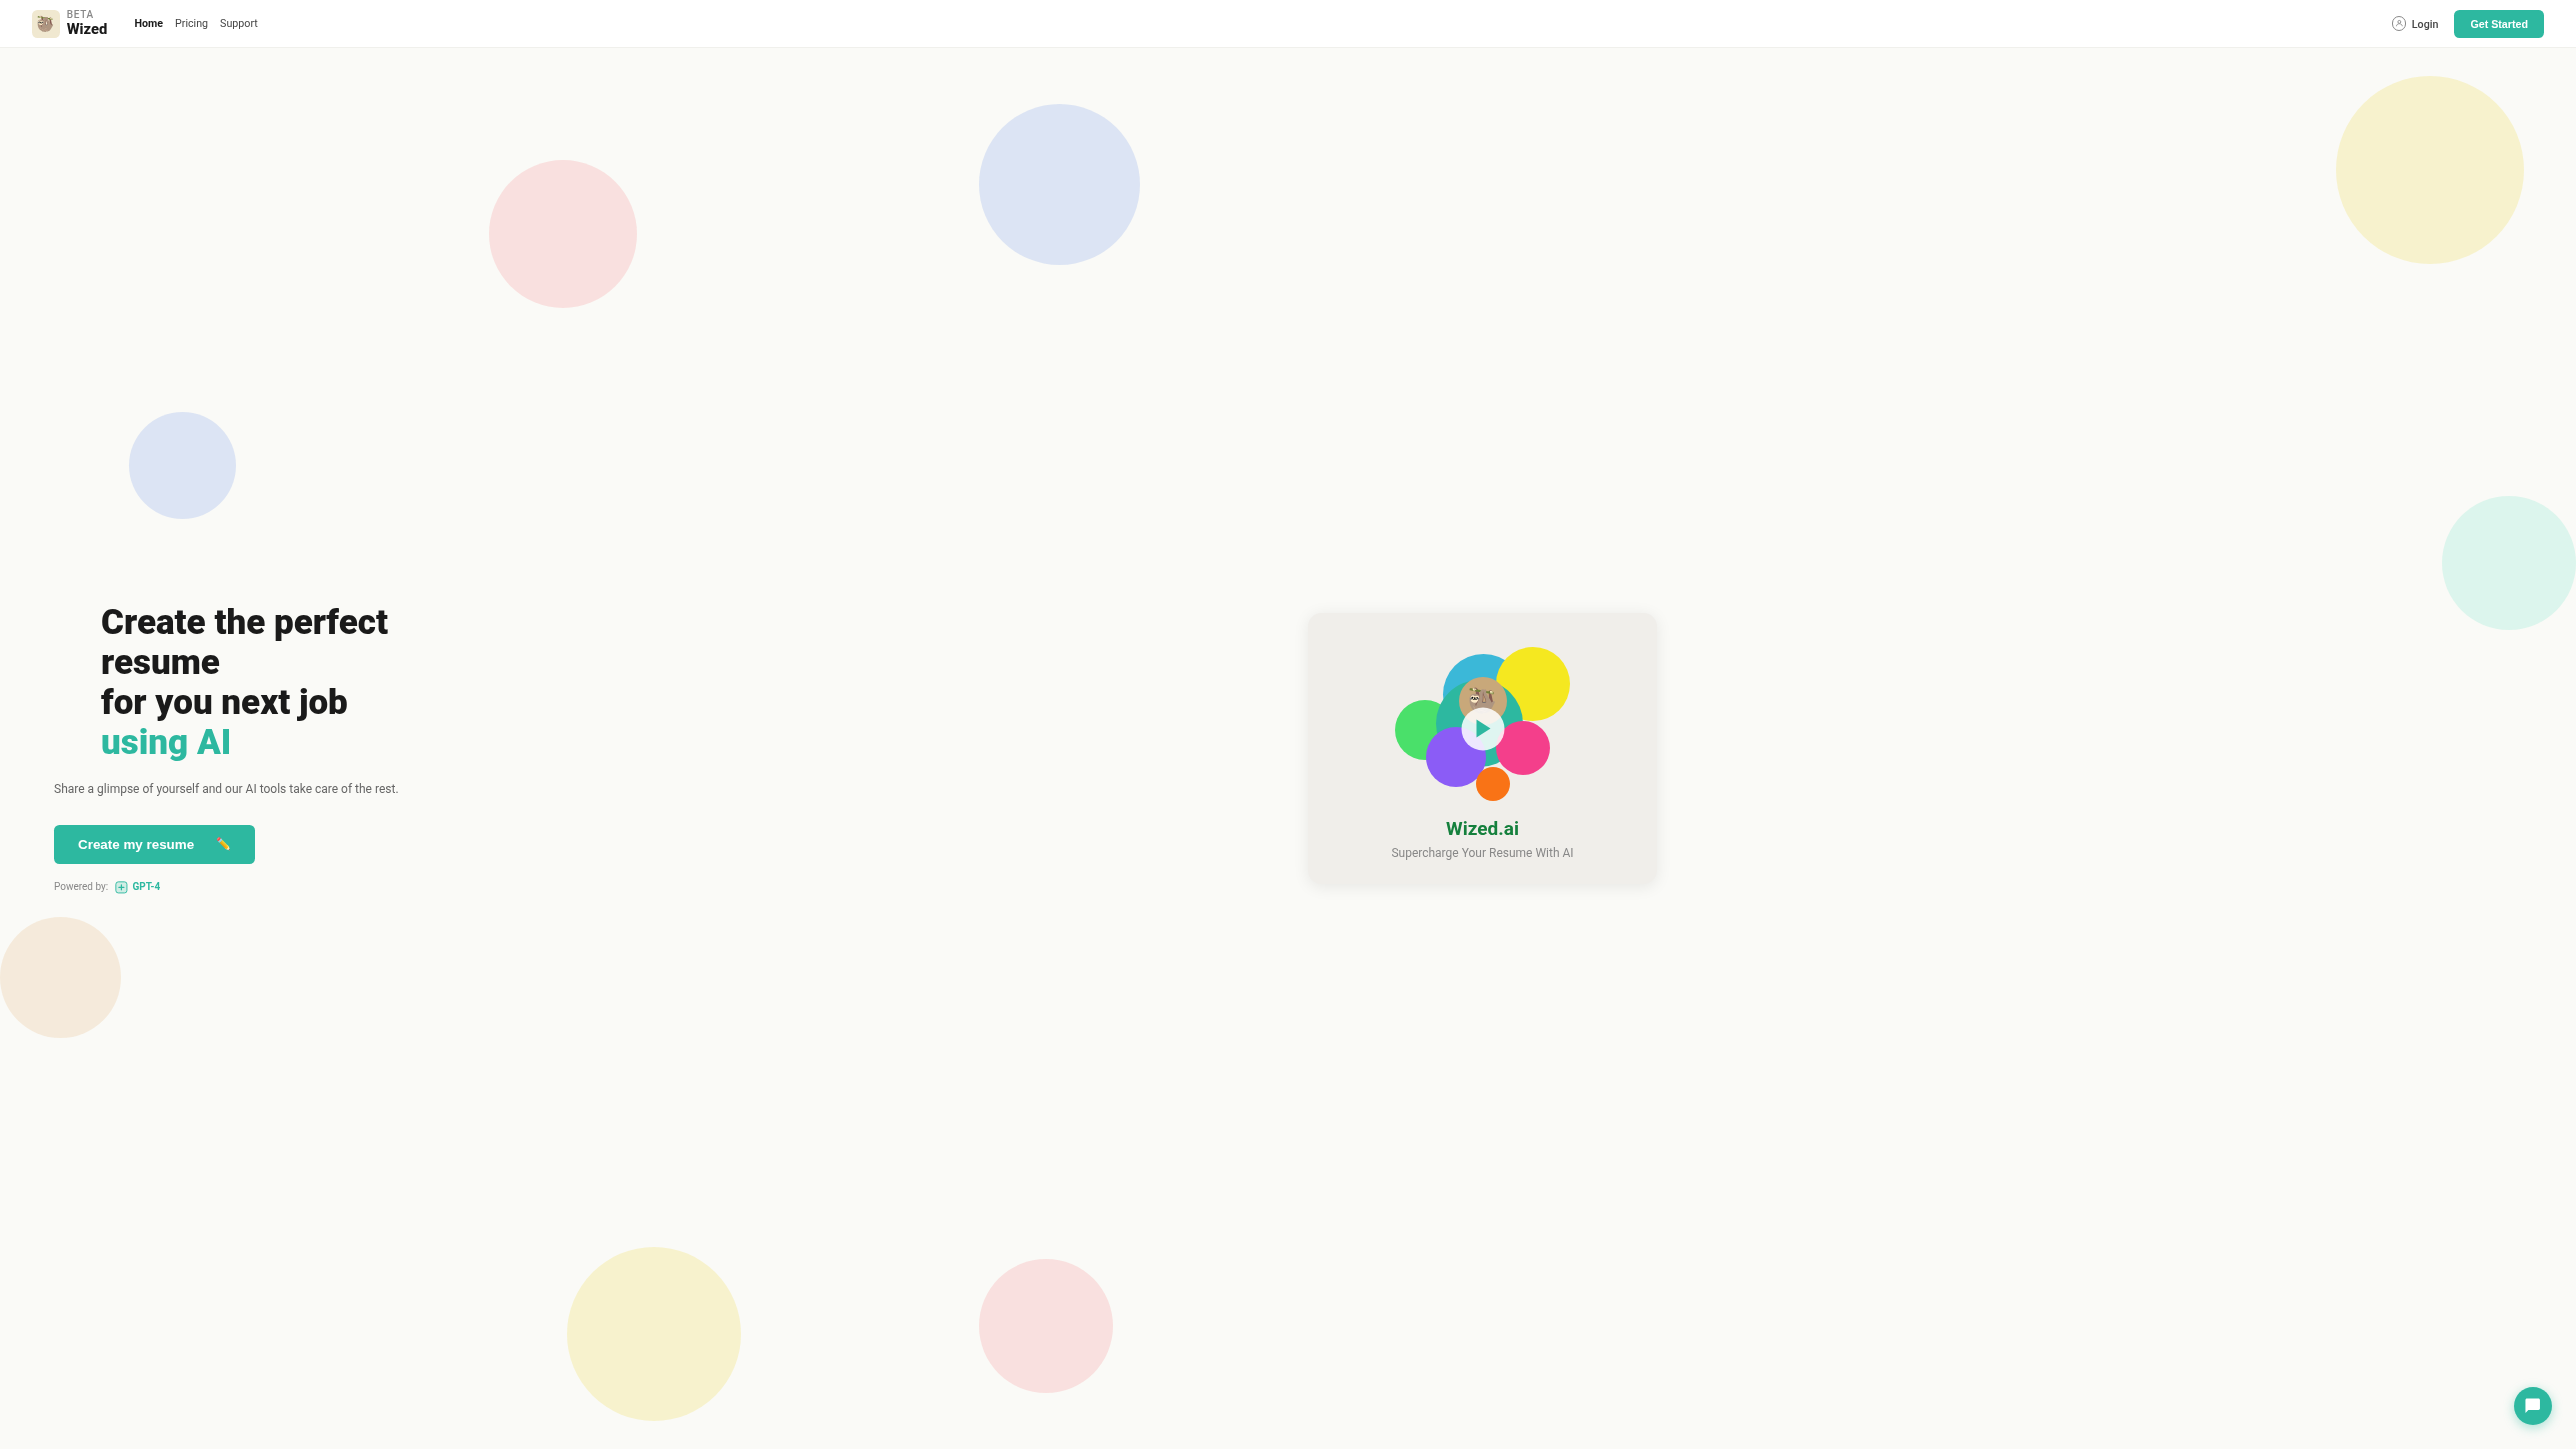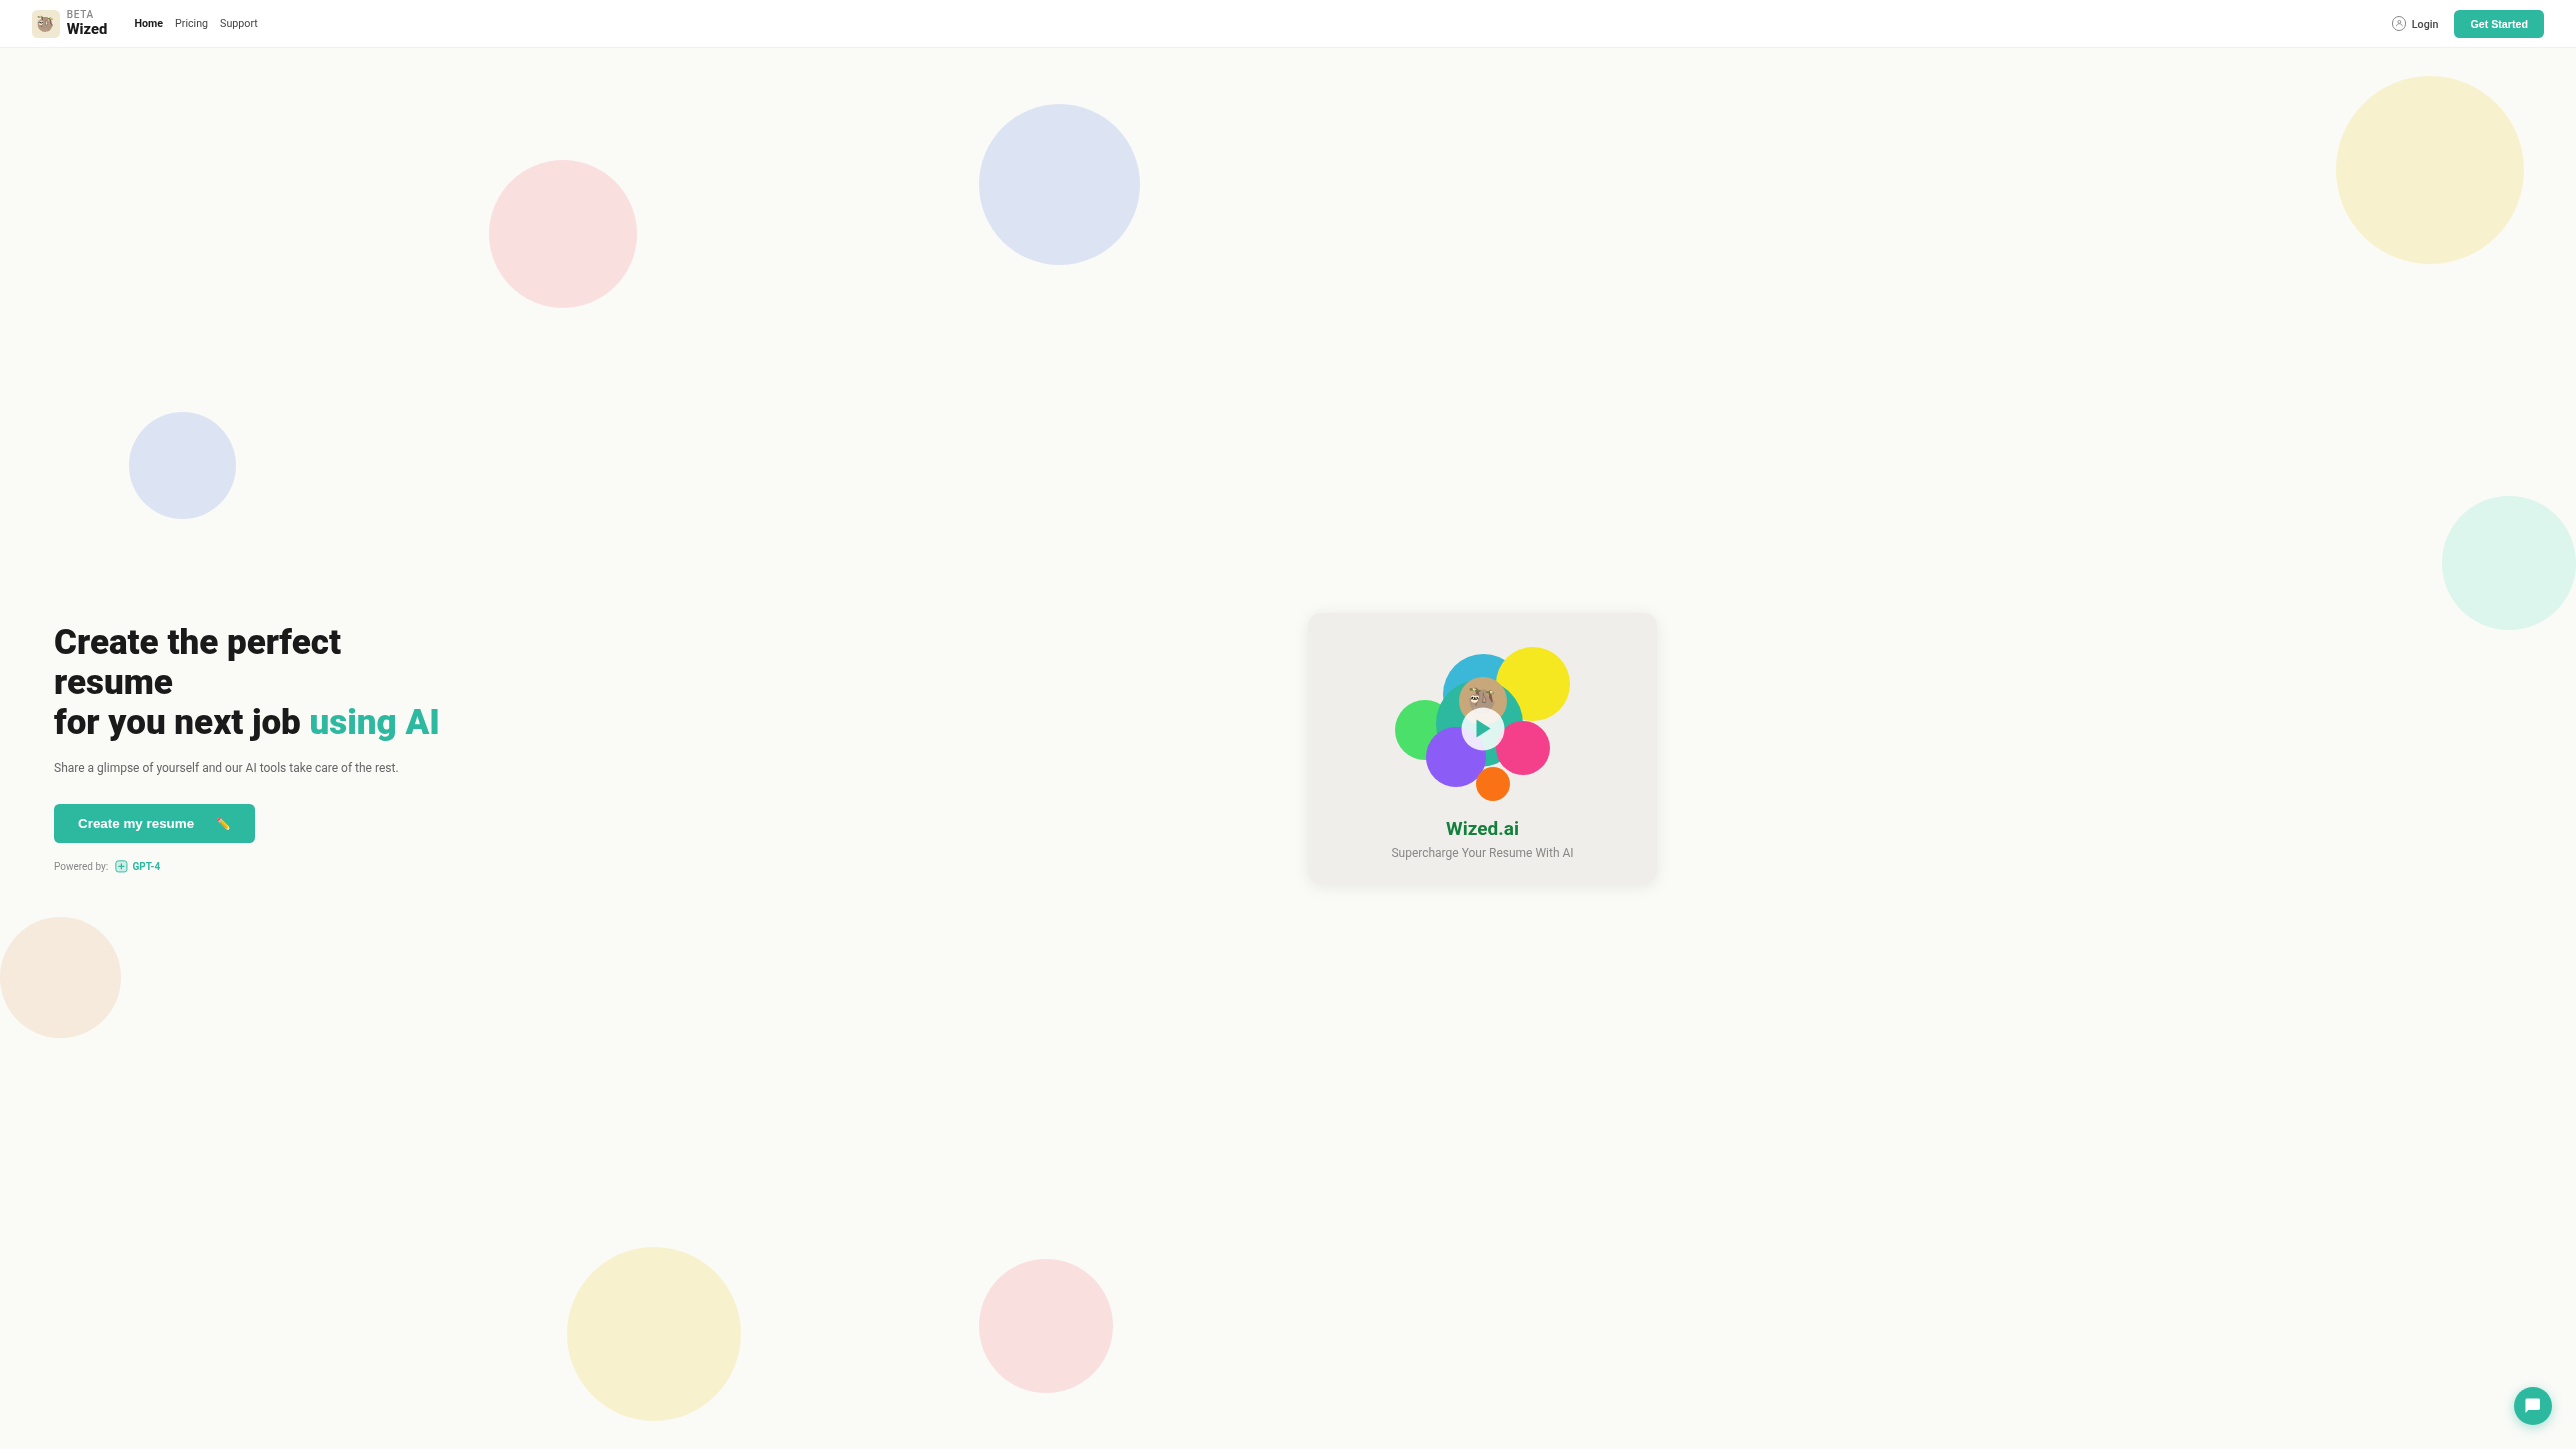--- a/index.html
+++ b/index.html
@@ -132,20 +132,21 @@
       z-index: 2;
       max-width: 389px;
       flex: 1;
     }
     .hero-title {
       font-size: 35px;
       font-weight: 900;
       color: #1a1a1a;
       line-height: 1.15;
       margin-bottom: 16px;
+      margin-left: 47px;
     }
     .hero-title .ai-highlight {
       color: #2db8a0;
     }
     .hero-subtitle {
       font-size: 12px;
       color: #666;
       margin-bottom: 27px;
       line-height: 1.5;
     }

